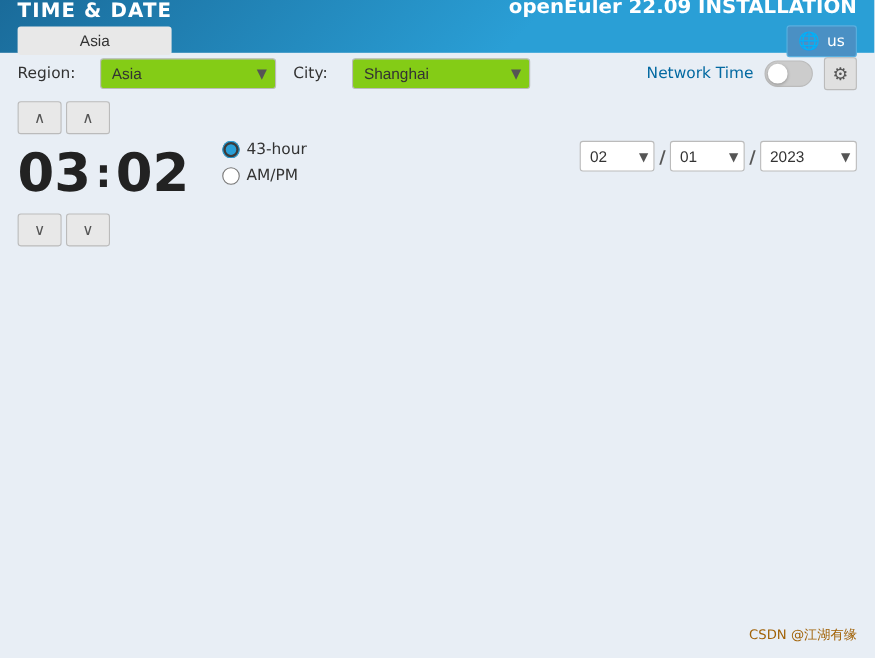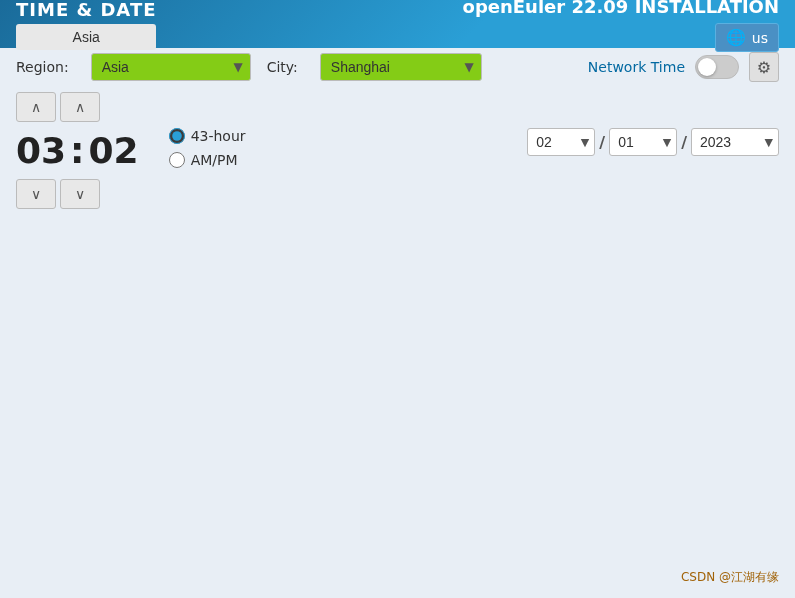--- a/index.html
+++ b/index.html
@@ -192,21 +192,21 @@
       margin: 8px 0;
     }
 
     .time-colon {
       font-size: 36px;
       font-weight: bold;
       color: #222;
     }
 
     .time-hour, .time-minute {
-      font-size: 36px;
+      font-size: 48px;
       font-weight: bold;
       color: #222;
     }
 
     
     .radio-group {
       display: flex;
       flex-direction: column;
       gap: 8px;
       margin-left: 20px;

